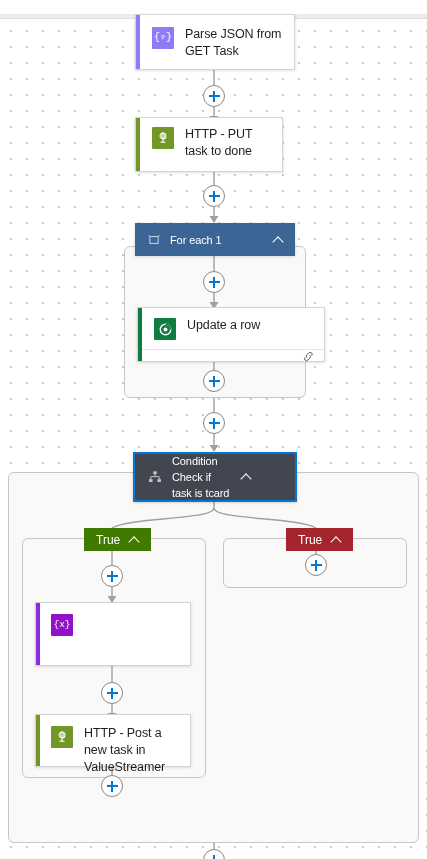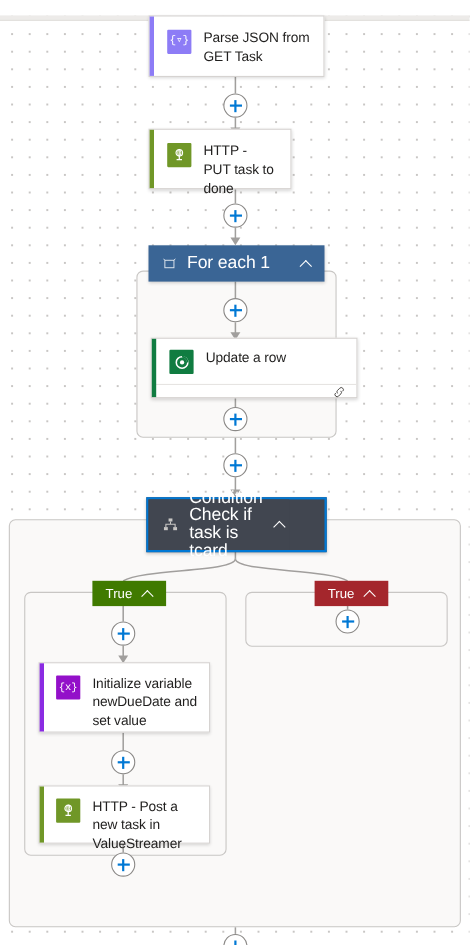--- a/index.html
+++ b/index.html
@@ -70,21 +70,21 @@
     justify-content: flex-end; padding-right: 9px;
   }
 
   
   .scope-header {
     position: absolute; display: flex; align-items: center;
     padding: 0 11px 0 13px; gap: 10px;
     cursor: pointer; z-index: 5;
   }
   .scope-header .sh-title {
-    flex: 1; font-size: 16px; line-height: 16px; color: #ffffff;
+    flex: 1; font-size: 11px; line-height: 16px; color: #ffffff;
     letter-spacing: -0.1px;
   }
   .chev {
     width: 11px; height: 11px; flex: 0 0 11px; position: relative;
   }
   .chev::before {
     content: ""; position: absolute; left: 1px; top: 3.5px;
     width: 7px; height: 7px;
     border-left: 1.5px solid #ffffff; border-top: 1.5px solid #ffffff;
     transform: rotate(45deg);
@@ -167,21 +167,21 @@
   <div class="card" style="left:135px; top:14px; width:160px; height:56px;">
     <div class="accent" style="background:#8d7cf6;"></div>
     <div class="card-main">
       <div class="cardicon" style="background:#8d7cf6; font-size:10px; font-family:'Liberation Mono', monospace;">{▿}</div>
       <div class="cardtitle">Parse JSON from GET Task</div>
     </div>
   </div>
 
   <div class="addbtn" style="left:203px; top:85px;"></div>
 
-  <div class="card" style="left:135px; top:117px; width:130px; height:55px;">
+  <div class="card" style="left:135px; top:117px; width:148px; height:55px;justify-content:flex-end;">
     <div class="accent" style="background:#709727;"></div>
     <div class="card-main">
       <div class="cardicon" style="background:#709727;">
         <svg width="14" height="14" viewBox="0 0 16 16" aria-hidden="true">
           <circle cx="8" cy="5.6" r="3.4" fill="none" stroke="#fff" stroke-width="1.2"></circle>
           <line x1="8" y1="2.2" x2="8" y2="9" stroke="#fff" stroke-width="1"></line>
           <ellipse cx="8" cy="5.6" rx="1.6" ry="3.4" fill="none" stroke="#fff" stroke-width="1"></ellipse>
           <line x1="8" y1="9" x2="8" y2="12.6" stroke="#fff" stroke-width="1.3"></line>
           <line x1="5.2" y1="12.8" x2="10.8" y2="12.8" stroke="#fff" stroke-width="1.3"></line>
         </svg>
@@ -256,21 +256,20 @@
     <span class="bl-text">True</span>
     <span class="chev" style="width:10px; flex:0 0 10px;"></span>
   </div>
 
   <div class="addbtn" style="left:101px; top:565px;"></div>
 
   <div class="card" style="left:35px; top:602px; width:156px; height:64px;">
     <div class="accent" style="background:#8a2be2;"></div>
     <div class="card-main" style="padding:10px 10px 10px 15px;">
       <div class="cardicon" style="background:#9310c9; font-size:9.5px; font-family:'Liberation Mono', monospace;">{x}</div>
-      <div class="cardtitle">Initialize variable newDueDate and set value</div>
     </div>
   </div>
 
   <div class="addbtn" style="left:101px; top:682px;"></div>
 
   <div class="card" style="left:35px; top:714px; width:156px; height:53px;">
     <div class="accent" style="background:#709727;"></div>
     <div class="card-main" style="padding:10px 10px 10px 15px;">
       <div class="cardicon" style="background:#709727;">
         <svg width="14" height="14" viewBox="0 0 16 16" aria-hidden="true">

